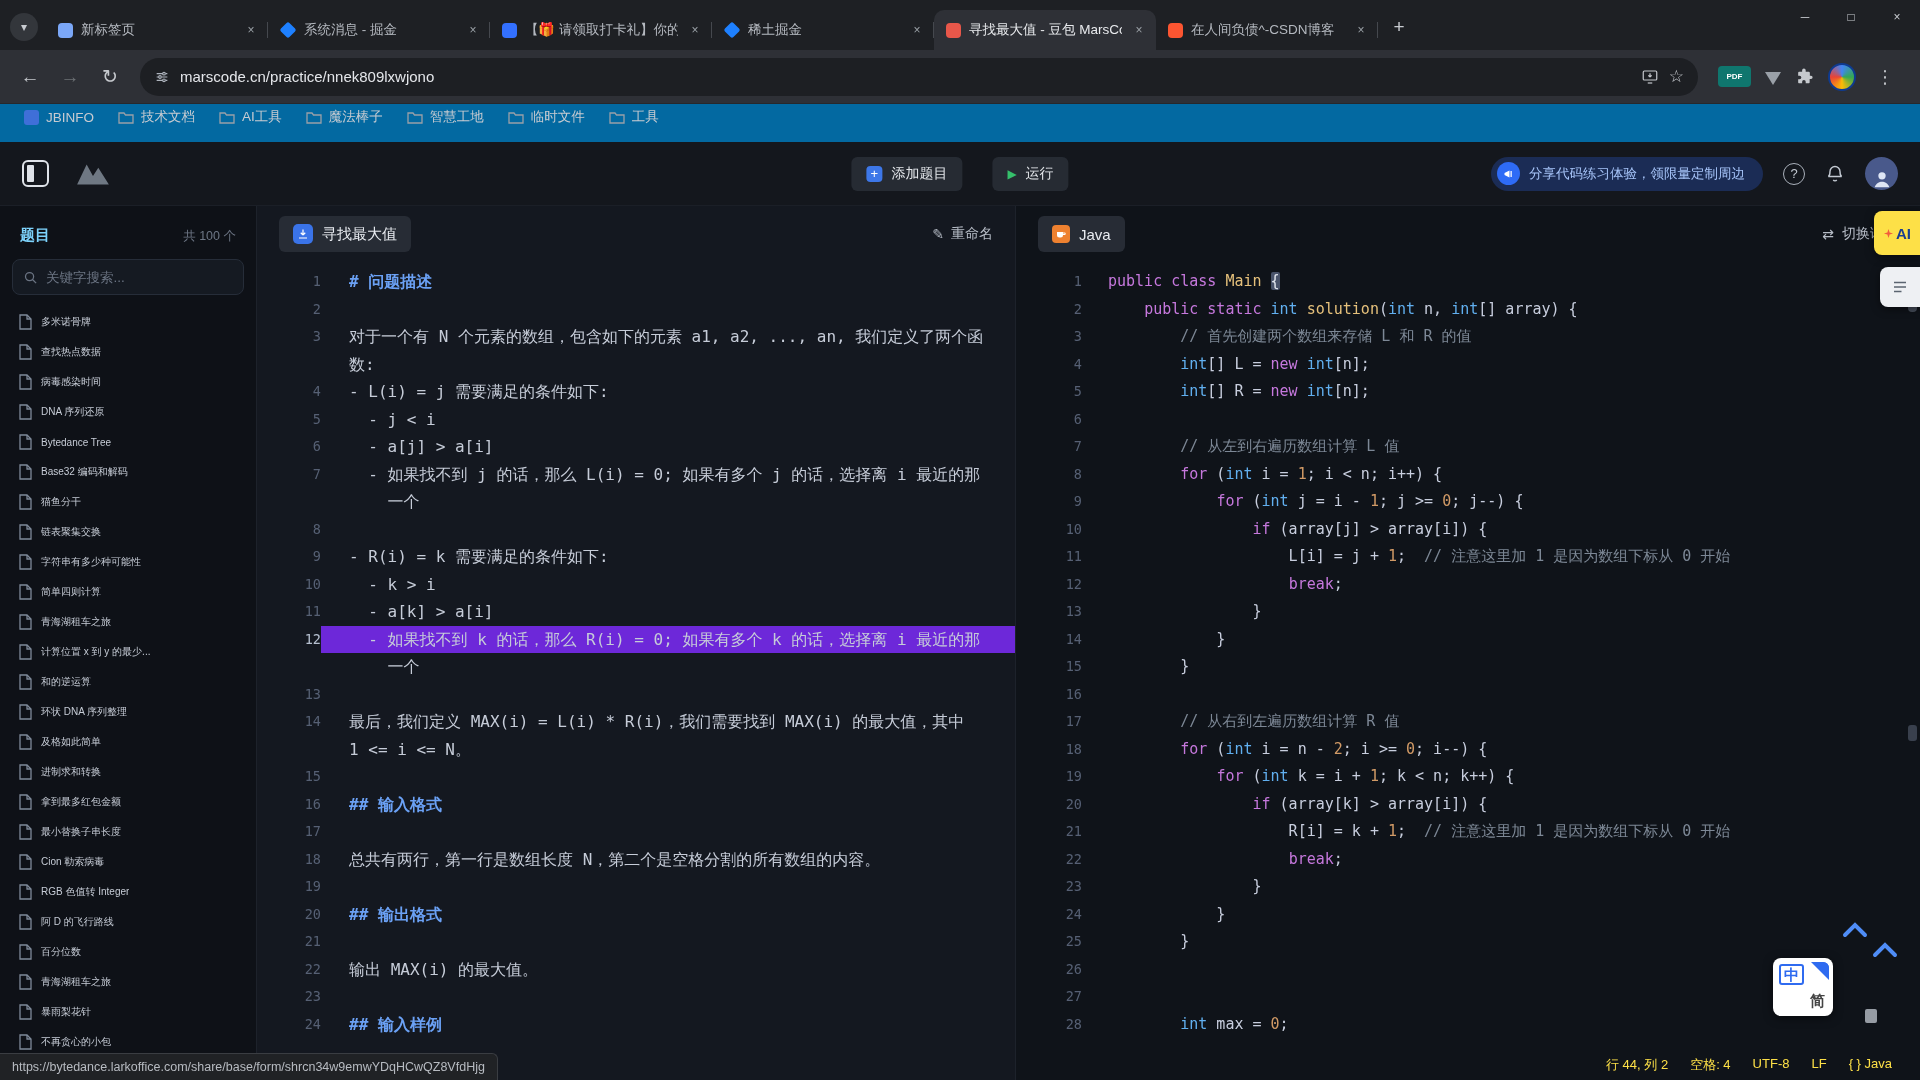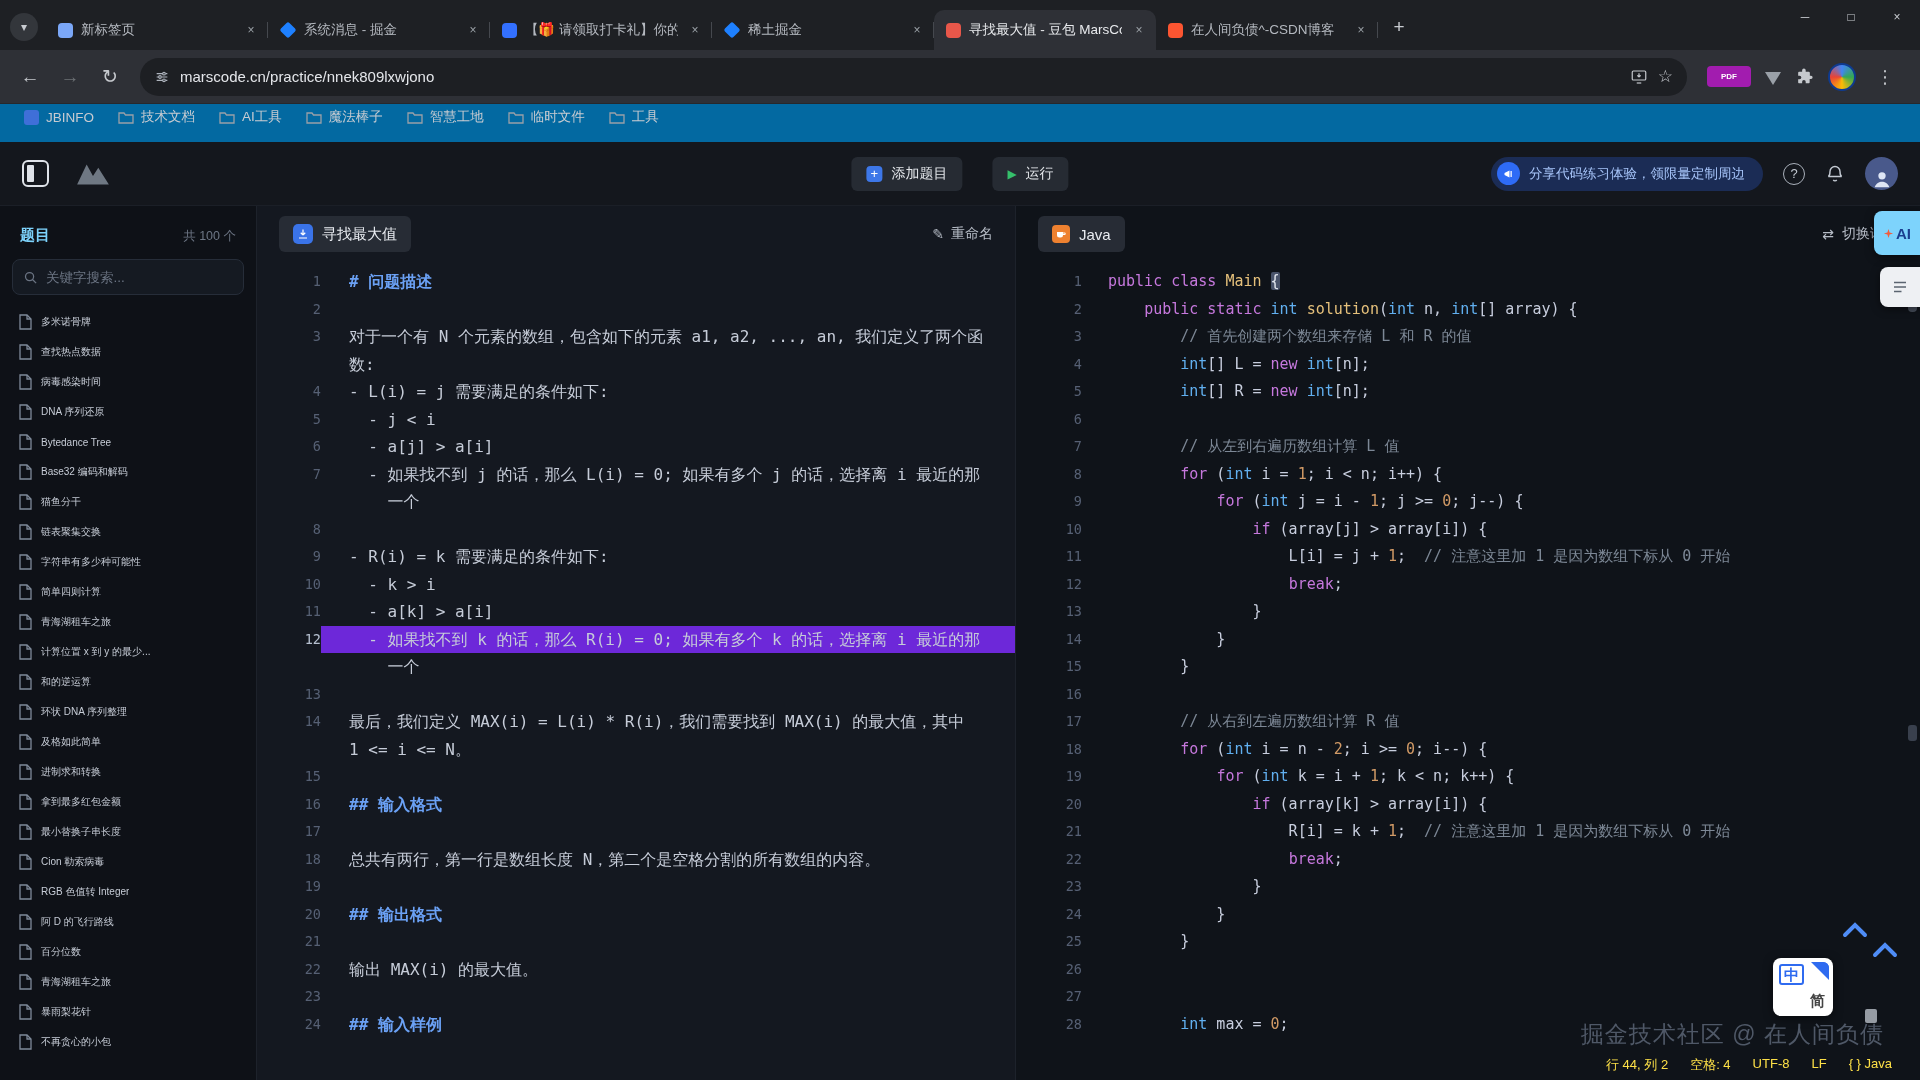--- a/index.html
+++ b/index.html
@@ -23,21 +23,21 @@
 
 
 .toolbar{height:54px;background:#2e3036;display:flex;align-items:center;padding:0 12px;gap:4px;flex:none;border-bottom:1px solid #26282c}
 .nav-btn{width:36px;height:36px;border-radius:50%;color:#c6c9ce;font-size:19px;display:flex;align-items:center;justify-content:center}
 .nav-btn.disabled{color:#6e7276}
 .omnibox{flex:1;height:38px;background:#1d1f23;border-radius:19px;display:flex;align-items:center;padding:12px 14px;gap:10px;margin:0 8px;min-width:0}
 .omni-url{color:#e4e6ea;font-size:15px;flex:1;white-space:nowrap;overflow:hidden}
 .star{color:#c6c9ce;font-size:17px}
 .icon{display:inline-flex;align-items:center;justify-content:center}
 .ext-row{display:flex;align-items:center;gap:14px;padding:0 8px}
-.ext.pdf{width:44px;height:21px;background:#a21caf;border-radius:4px;color:#fff;font-size:8px;font-weight:bold;display:flex;align-items:center;justify-content:center}
+.ext.pdf{width:33px;height:21px;background:#0f766e;border-radius:4px;color:#fff;font-size:8px;font-weight:bold;display:flex;align-items:center;justify-content:center}
 .ext.tri{width:0;height:0;border-left:8px solid transparent;border-right:8px solid transparent;border-top:13px solid #9aa0a8;margin-top:3px}
 .avatar-sm{width:28px;height:28px;border-radius:50%;background:conic-gradient(#4285f4,#34a853,#fbbc05,#ea4335,#4285f4);border:2px solid #0f3a8f}
 .menu-dots{color:#c6c9ce;font-size:18px;padding:0 6px}
 
 
 .bookmarks{height:38px;background:#0369a1;display:flex;align-items:flex-start;gap:6px;padding:0 14px;flex:none}
 .bm{display:flex;align-items:center;gap:7px;color:#c7cbd1;font-size:13.5px;padding:4px 10px;border-radius:6px}
 .bm-fav{width:15px;height:15px;border-radius:3px;background:#3f6fd8}
 
 
@@ -96,21 +96,21 @@
 .tk-br{background:#49536a;color:#e2e6ee;border-radius:2px}
 
 .watermark{position:absolute;right:36px;bottom:30px;color:#4f5867;font-size:23px;letter-spacing:1px}
 .status-bar{position:absolute;right:28px;bottom:6px;display:flex;gap:22px;color:#fde047;font-size:13px}
 .v-scroll{position:absolute;right:3px;top:62px;width:9px;bottom:0}
 .v-thumb{height:44px;background:#454c59;border-radius:4px}
 .scroll-marker{position:absolute;right:3px;top:519px;width:9px;height:16px;background:#39404d;border-radius:3px}
 
 
 .float-tools{position:absolute;right:0;top:211px;display:flex;flex-direction:column;gap:12px;z-index:6;align-items:flex-end}
-.ft-btn{width:46px;height:44px;background:#7dd3fc;border-radius:8px 0 0 8px;box-shadow:0 2px 8px rgba(0,0,0,.5);display:flex;align-items:center;justify-content:center;gap:2px}
+.ft-btn{width:46px;height:44px;background:#fde047;border-radius:8px 0 0 8px;box-shadow:0 2px 8px rgba(0,0,0,.5);display:flex;align-items:center;justify-content:center;gap:2px}
 .ft-ai{font-weight:bold;color:#1a3f8f;font-size:15px}
 .ft-btn.small{width:40px;height:40px;background:#eef0f3}
 .translate-widget{position:absolute;right:87px;bottom:64px;width:60px;height:58px;background:#fff;border-radius:8px;box-shadow:0 2px 10px rgba(0,0,0,.5);z-index:6;padding:6px}
 .tw-zh{display:inline-block;border:2px solid #2f6bf0;color:#2f6bf0;font-weight:bold;font-size:15px;line-height:1;padding:1px 3px;border-radius:3px}
 .tw-jian{position:absolute;right:8px;bottom:5px;color:#444;font-size:15px;font-weight:bold}
 .tw-tri{position:absolute;right:4px;top:4px;width:0;height:0;border-left:9px solid transparent;border-bottom:9px solid transparent;border-top:9px solid #2f6bf0;border-right:9px solid #2f6bf0;border-radius:0 6px 0 0}
 .chev{position:absolute;z-index:6}
 .chev.c1{right:52px;bottom:138px}
 .chev.c2{right:22px;bottom:118px}
 .mini-page{position:absolute;right:42px;bottom:52px;z-index:6;opacity:.85}
@@ -800,21 +800,20 @@
               <span class="code-text"></span>
             </div>
             <div class="code-row">
               <span class="code-num">27</span>
             </div>
             <div class="code-row">
               <span class="code-num">28</span>
               <span class="code-text"><span class="tk-pl">        </span><span class="tk-ty">int</span><span class="tk-pl"> max = </span><span class="tk-nu">0</span><span class="tk-pl">;</span></span>
             </div>
           </div>
-        <div class="watermark">掘金技术社区 @ 在人间负债</div>
         <div class="status-bar">
             <span class="sb-item">行 44, 列 2</span>
             <span class="sb-item">空格: 4</span>
             <span class="sb-item">UTF-8</span>
             <span class="sb-item">LF</span>
             <span class="sb-item">{ } Java</span>
           </div>
         <div class="v-scroll">
             <div class="v-thumb"></div>
           </div>
@@ -850,13 +849,14 @@
 
   <div class="translate-widget">
     <span class="tw-zh">中</span>
     <span class="tw-jian">简</span>
     <span class="tw-tri"></span>
   </div>
   <span class="mini-page"><svg width="14" height="16" viewBox="0 0 14 16">
         <rect x="1" y="1" width="12" height="14" rx="2" fill="#aeb4bd"></rect>
       </svg></span>
 
+  <div class="link-tooltip">https://bytedance.larkoffice.com/share/base/form/shrcn34w9emwYDqHCwQZ8VfdHjg</div>
 </div>
 
 </body></html>

